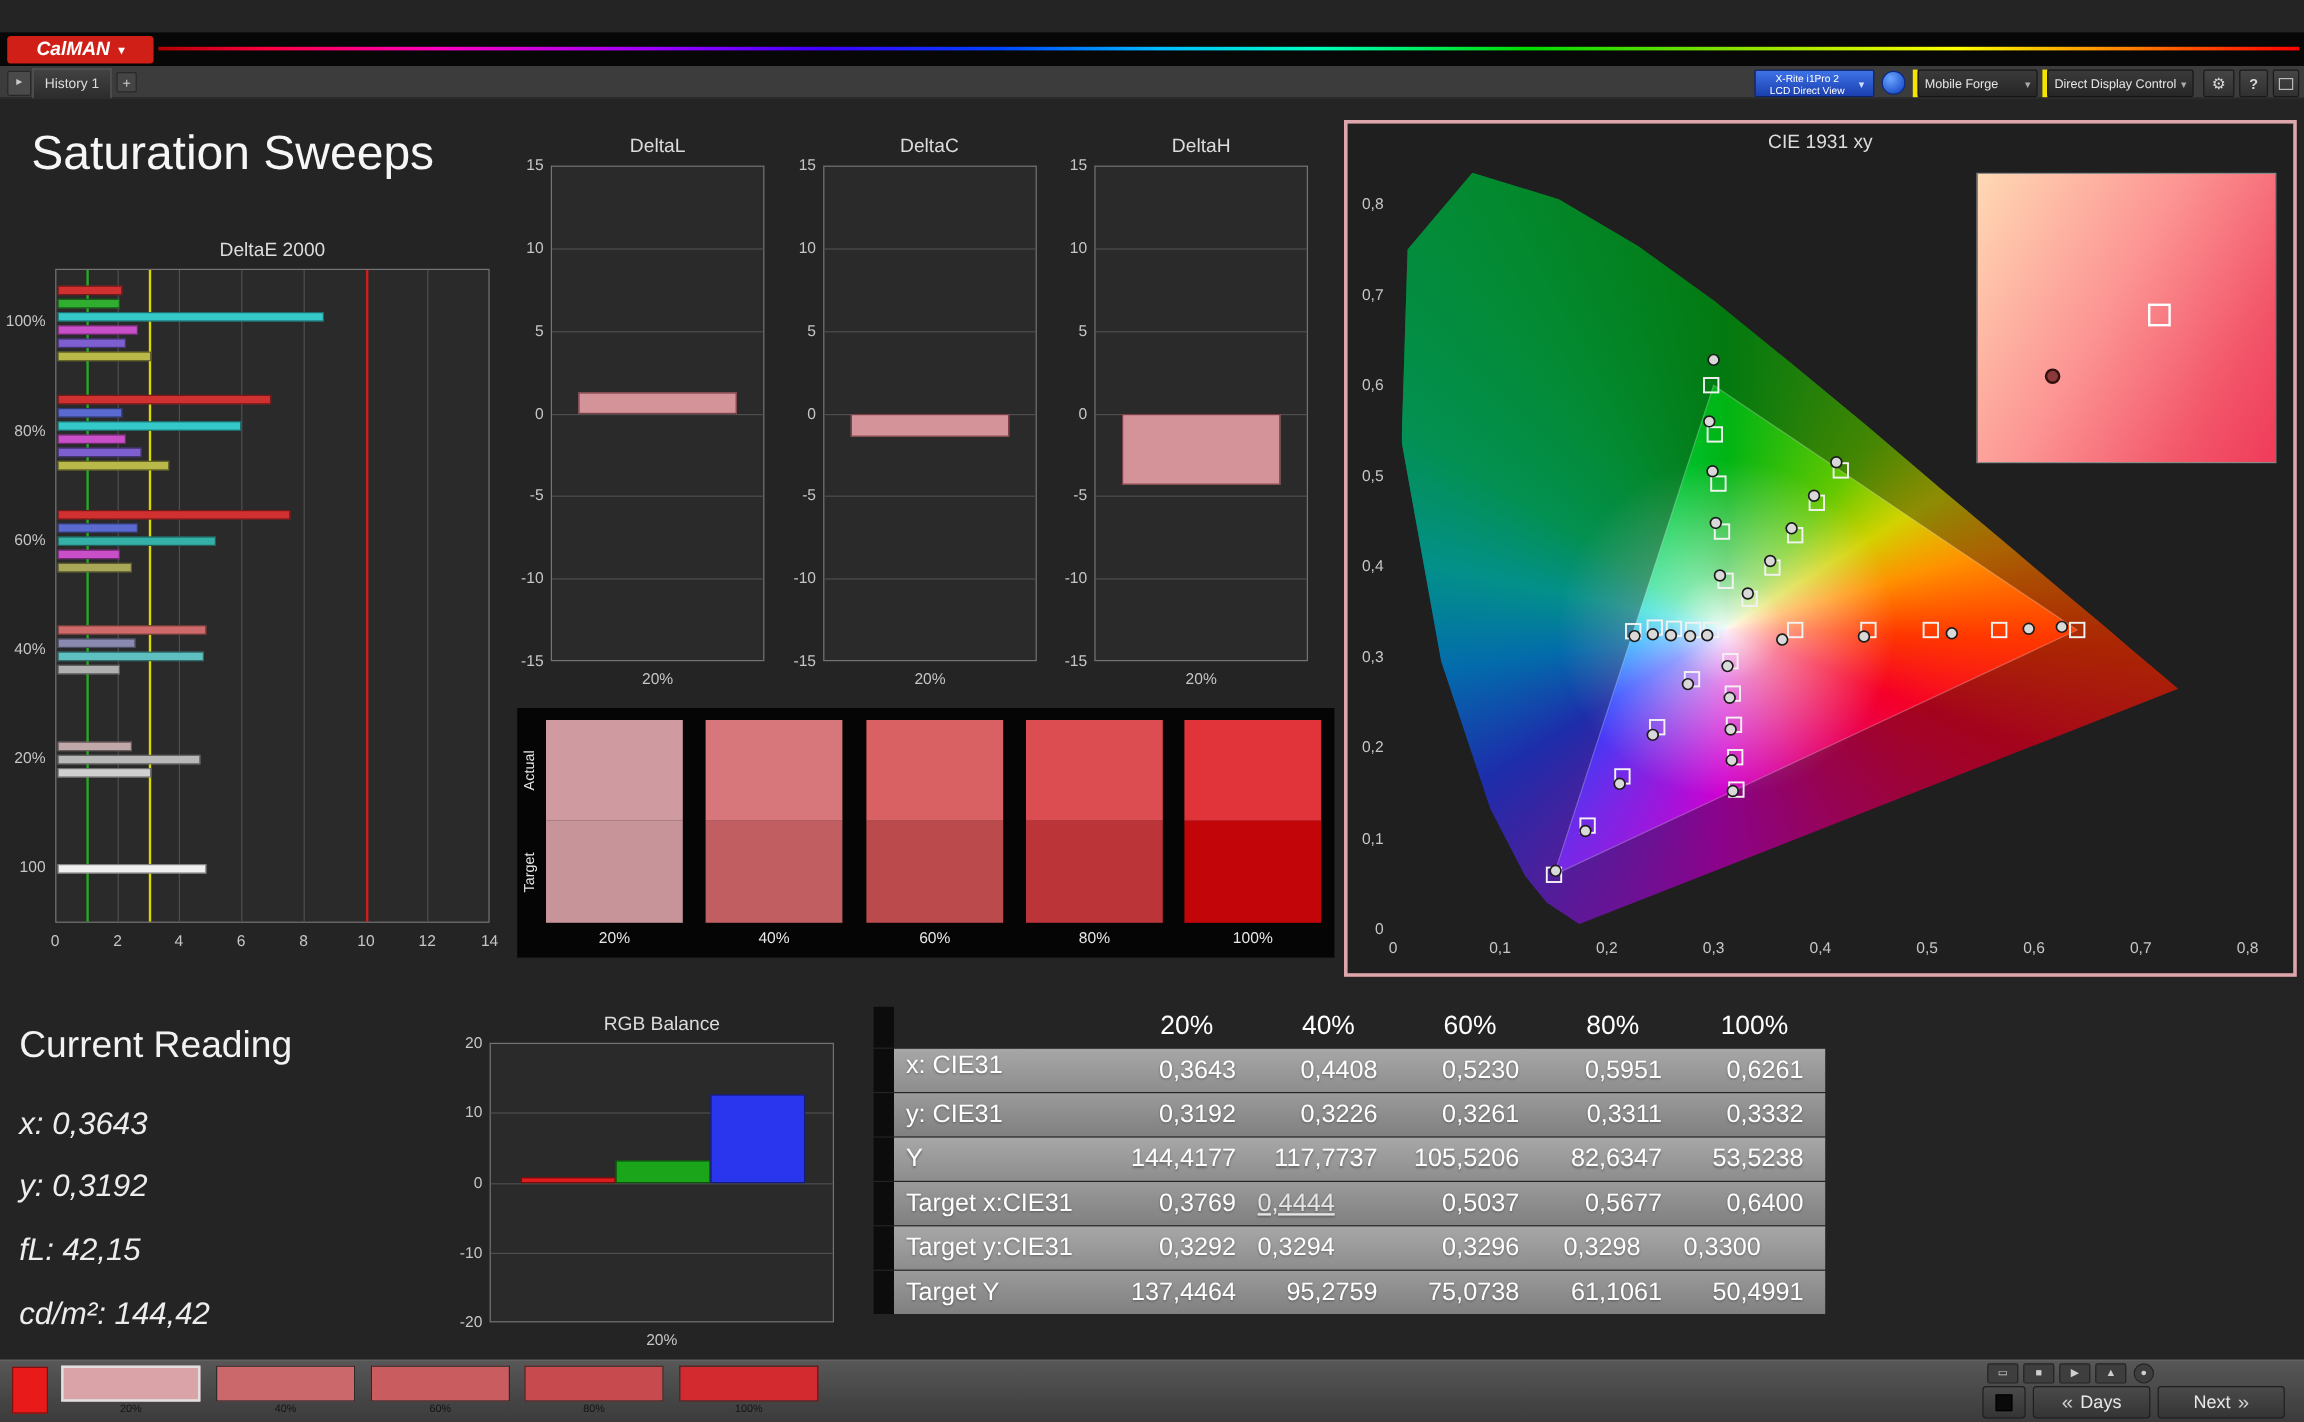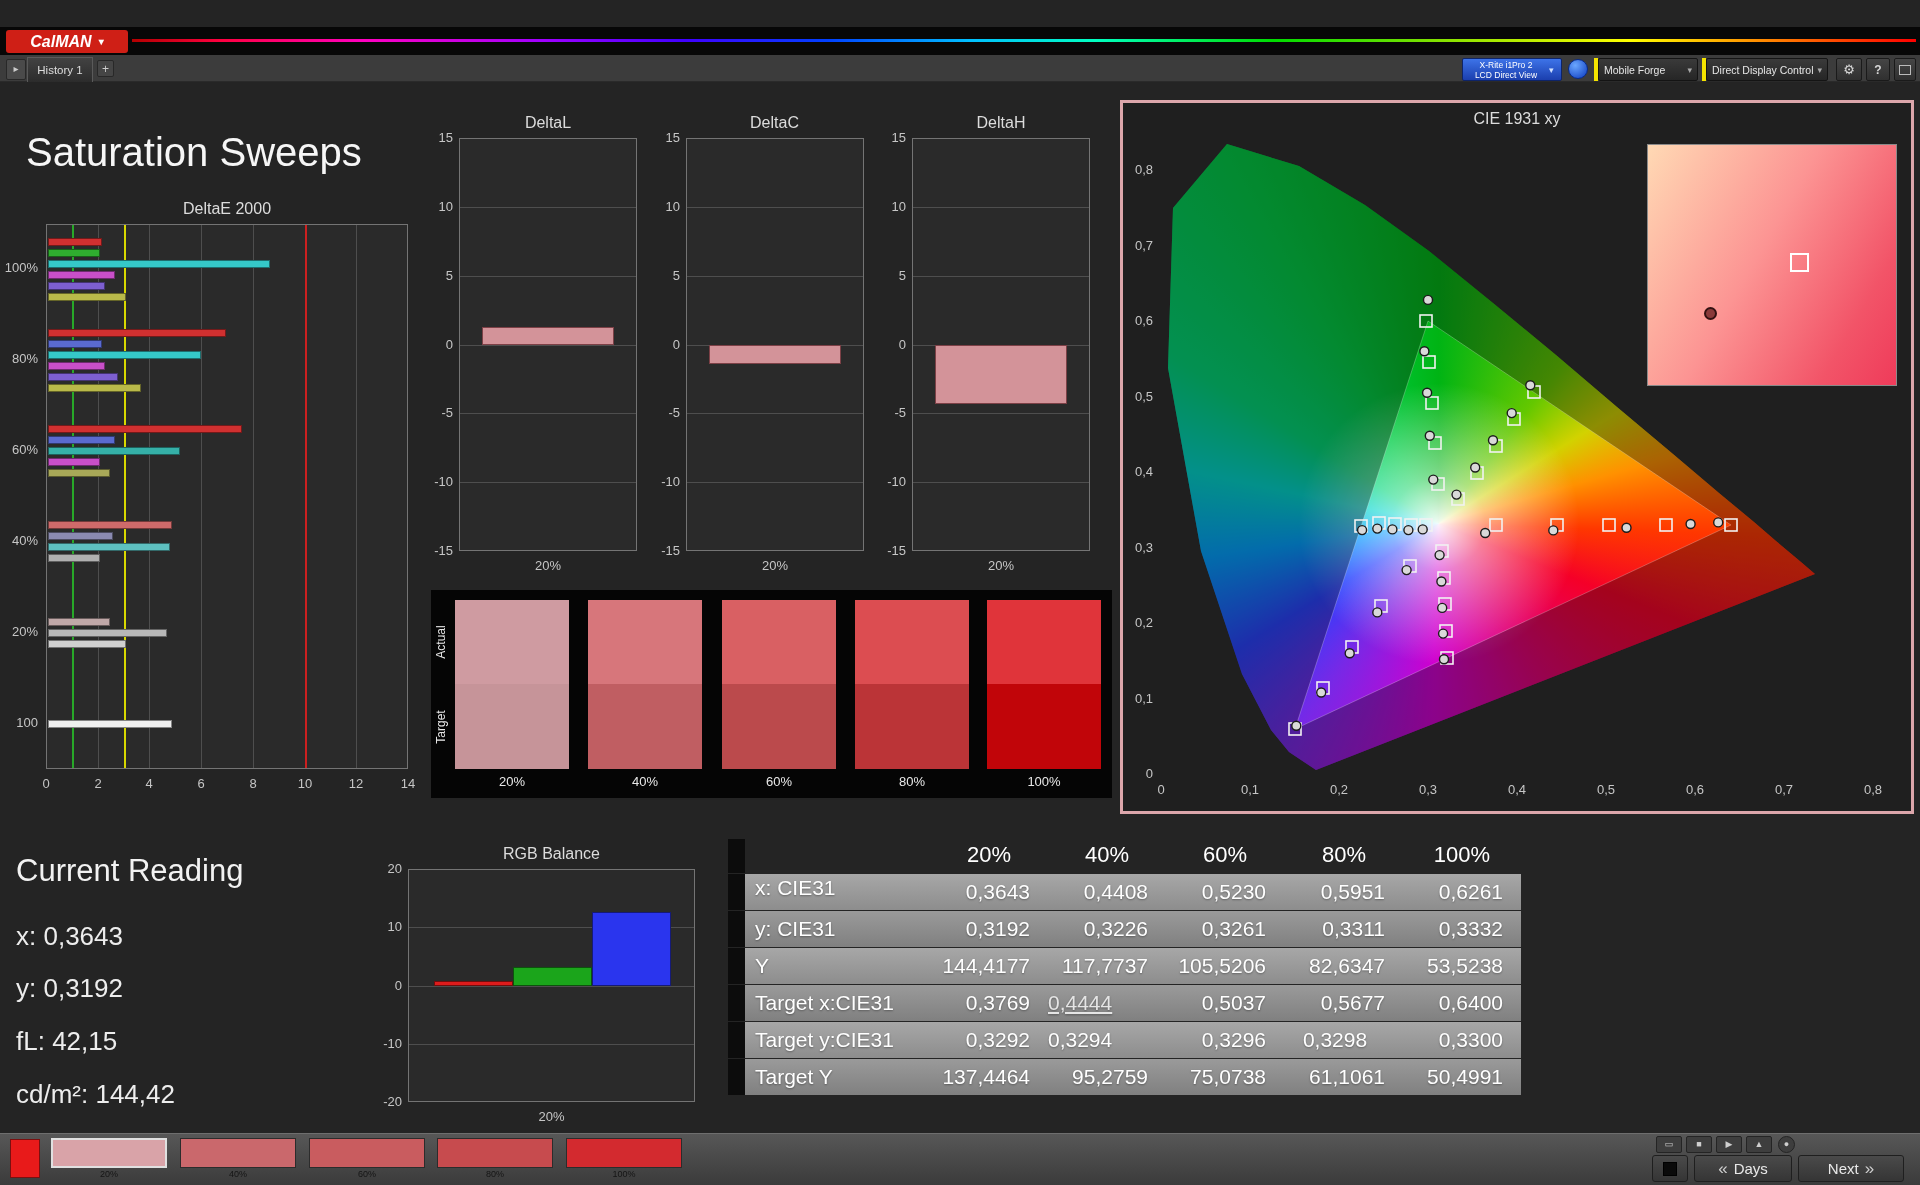--- a/index.html
+++ b/index.html
@@ -50,21 +50,21 @@
            padding:0 5px;box-sizing:border-box;border-radius:2px;}
   #mf-btn{left:1598px;width:100px;} #ddc-btn{left:1706px;width:122px;}
   .selbtn .dd{font-size:9px;color:#aaa;}
   .toolbtn{position:absolute;top:58px;height:23px;background:linear-gradient(#454545,#303030);border:1px solid #1a1a1a;
            border-radius:2px;color:#d8d8d8;display:flex;align-items:center;justify-content:center;box-sizing:border-box;}
   #gear-btn{left:1836px;width:26px;font-size:13px;} #help-btn{left:1866px;width:24px;font-size:12px;font-weight:bold;}
   #extra-btn{left:1894px;width:22px;}
   .tinybox{width:10px;height:8px;border:1px solid #bbb;display:inline-block;}
 
   
-  #main-title{position:absolute;left:26px;top:106px;font-size:40px;color:#f6f6f6;margin-top:24px;}
+  #main-title{position:absolute;left:26px;top:106px;font-size:40px;color:#f6f6f6;}
   #deltae-title{left:46px;top:200px;width:362px;}
   #deltaL-title{left:459px;top:114px;width:178px;}
   #deltaC-title{left:686px;top:114px;width:177px;}
   #deltaH-title{left:912px;top:114px;width:178px;}
   #rgb-title{left:408px;top:845px;width:287px;}
   #cie-title{left:1120px;top:110px;width:794px;}
 
   
   #cie-panel{position:absolute;left:1120px;top:100px;width:794px;height:714px;background:#1f1f1f;
              border:3px solid #dca6ab;box-sizing:border-box;}
@@ -74,21 +74,21 @@
   #inset-sq{position:absolute;left:142px;top:108px;width:15px;height:15px;border:2px solid #fff;}
   #inset-dot{position:absolute;left:56px;top:162px;width:9px;height:9px;border-radius:50%;background:#8a3a3a;border:2px solid #331111;}
 
   
   #swatch-panel{position:absolute;left:431px;top:590px;width:681px;height:208px;background:#050505;}
   .vlabel{position:absolute;font-size:12px;color:#e8e8e8;transform:rotate(-90deg);width:84px;text-align:center;}
   #lbl-actual{left:399px;top:635px;} #lbl-target{left:399px;top:720px;}
 
   
   #cr-title{position:absolute;left:16px;top:853px;font-size:31px;color:#f2f2f2;}
-  .cr-line{position:absolute;left:16px;font-size:26px;color:#ededed;}
+  .cr-line{position:absolute;left:16px;font-size:26px;color:#ededed;font-style:italic;}
   #cr0{top:921px;} #cr1{top:973px;text-align:right;} #cr2{top:1026px;} #cr3{top:1079px;}
 
   
   #bottombar{position:absolute;left:0;top:1133px;width:1920px;height:52px;
              background:linear-gradient(#575757,#3b3b3b);border-top:1px solid #6e6e6e;box-sizing:border-box;}
   #patch-preview{position:absolute;left:10px;top:1139px;width:30px;height:39px;border:1px solid #7a1010;z-index:2;box-sizing:border-box;}
   .mini{position:absolute;top:1136px;width:26px;height:17px;background:#3e3e3e;border:1px solid #242424;border-radius:2px;
         color:#cfcfcf;font-size:9px;text-align:center;line-height:15px;z-index:2;box-sizing:border-box;}
   #mb1{left:1656px;} #mb2{left:1686px;} #mb3{left:1716px;} #mb4{left:1746px;}
   #mb5{left:1778px;width:17px;height:17px;border-radius:50%;line-height:15px;}
@@ -419,21 +419,21 @@
     <div class="a" style="left: 1166px; top: 991px; width: 100px; text-align: right; font-size: 21px; color: rgb(255, 255, 255); text-shadow: rgba(0, 0, 0, 0.35) 0px 1px 2px;">0,5037</div>
     <div class="a" style="left: 1285px; top: 991px; width: 100px; text-align: right; font-size: 21px; color: rgb(255, 255, 255); text-shadow: rgba(0, 0, 0, 0.35) 0px 1px 2px;">0,5677</div>
     <div class="a" style="left: 1403px; top: 991px; width: 100px; text-align: right; font-size: 21px; color: rgb(255, 255, 255); text-shadow: rgba(0, 0, 0, 0.35) 0px 1px 2px;">0,6400</div>
     <div class="a" style="left: 728px; top: 1022px; width: 17px; height: 36px; background: rgb(12, 12, 12);"></div>
     <div class="a" style="left: 745px; top: 1022px; width: 776px; height: 36px; background: linear-gradient(rgb(167, 167, 167), rgb(141, 141, 141));"></div>
     <div class="a" style="left: 755px; top: 1028px; width: 175px; font-size: 21px; color: rgb(255, 255, 255); text-shadow: rgba(0, 0, 0, 0.35) 0px 1px 2px;">Target y:CIE31</div>
     <div class="a" style="left: 930px; top: 1028px; width: 100px; text-align: right; font-size: 21px; color: rgb(255, 255, 255); text-shadow: rgba(0, 0, 0, 0.35) 0px 1px 2px;">0,3292</div>
     <div class="a" style="left: 1048px; top: 1028px; width: 100px; text-align: left; font-size: 21px; color: rgb(255, 255, 255); text-shadow: rgba(0, 0, 0, 0.35) 0px 1px 2px;">0,3294</div>
     <div class="a" style="left: 1166px; top: 1028px; width: 100px; text-align: right; font-size: 21px; color: rgb(255, 255, 255); text-shadow: rgba(0, 0, 0, 0.35) 0px 1px 2px;">0,3296</div>
     <div class="a" style="left: 1285px; top: 1028px; width: 100px; text-align: center; font-size: 21px; color: rgb(255, 255, 255); text-shadow: rgba(0, 0, 0, 0.35) 0px 1px 2px;">0,3298</div>
-    <div class="a" style="left: 1403px; top: 1028px; width: 100px; text-align: right; font-size: 21px; color: rgb(255, 255, 255); text-shadow: rgba(0, 0, 0, 0.35) 0px 1px 2px;">0,3300</div>
+    <div class="a" style="left: 1403px; top: 1028px; width: 100px; text-align: left; font-size: 21px; color: rgb(255, 255, 255); text-shadow: rgba(0, 0, 0, 0.35) 0px 1px 2px;">0,3300</div>
     <div class="a" style="left: 728px; top: 1059px; width: 17px; height: 36px; background: rgb(12, 12, 12);"></div>
     <div class="a" style="left: 745px; top: 1059px; width: 776px; height: 36px; background: linear-gradient(rgb(154, 154, 154), rgb(128, 128, 128));"></div>
     <div class="a" style="left: 755px; top: 1065px; width: 175px; font-size: 21px; color: rgb(255, 255, 255); text-shadow: rgba(0, 0, 0, 0.35) 0px 1px 2px;">Target Y</div>
     <div class="a" style="left: 930px; top: 1065px; width: 100px; text-align: right; font-size: 21px; color: rgb(255, 255, 255); text-shadow: rgba(0, 0, 0, 0.35) 0px 1px 2px;">137,4464</div>
     <div class="a" style="left: 1048px; top: 1065px; width: 100px; text-align: right; font-size: 21px; color: rgb(255, 255, 255); text-shadow: rgba(0, 0, 0, 0.35) 0px 1px 2px;">95,2759</div>
     <div class="a" style="left: 1166px; top: 1065px; width: 100px; text-align: right; font-size: 21px; color: rgb(255, 255, 255); text-shadow: rgba(0, 0, 0, 0.35) 0px 1px 2px;">75,0738</div>
     <div class="a" style="left: 1285px; top: 1065px; width: 100px; text-align: right; font-size: 21px; color: rgb(255, 255, 255); text-shadow: rgba(0, 0, 0, 0.35) 0px 1px 2px;">61,1061</div>
     <div class="a" style="left: 1403px; top: 1065px; width: 100px; text-align: right; font-size: 21px; color: rgb(255, 255, 255); text-shadow: rgba(0, 0, 0, 0.35) 0px 1px 2px;">50,4991</div>
     <div class="a" style="left: 455px; top: 600px; width: 114px; height: 84px; background: rgb(207, 155, 161);"></div>
     <div class="a" style="left: 455px; top: 684px; width: 114px; height: 85px; background: rgb(198, 148, 153);"></div>

